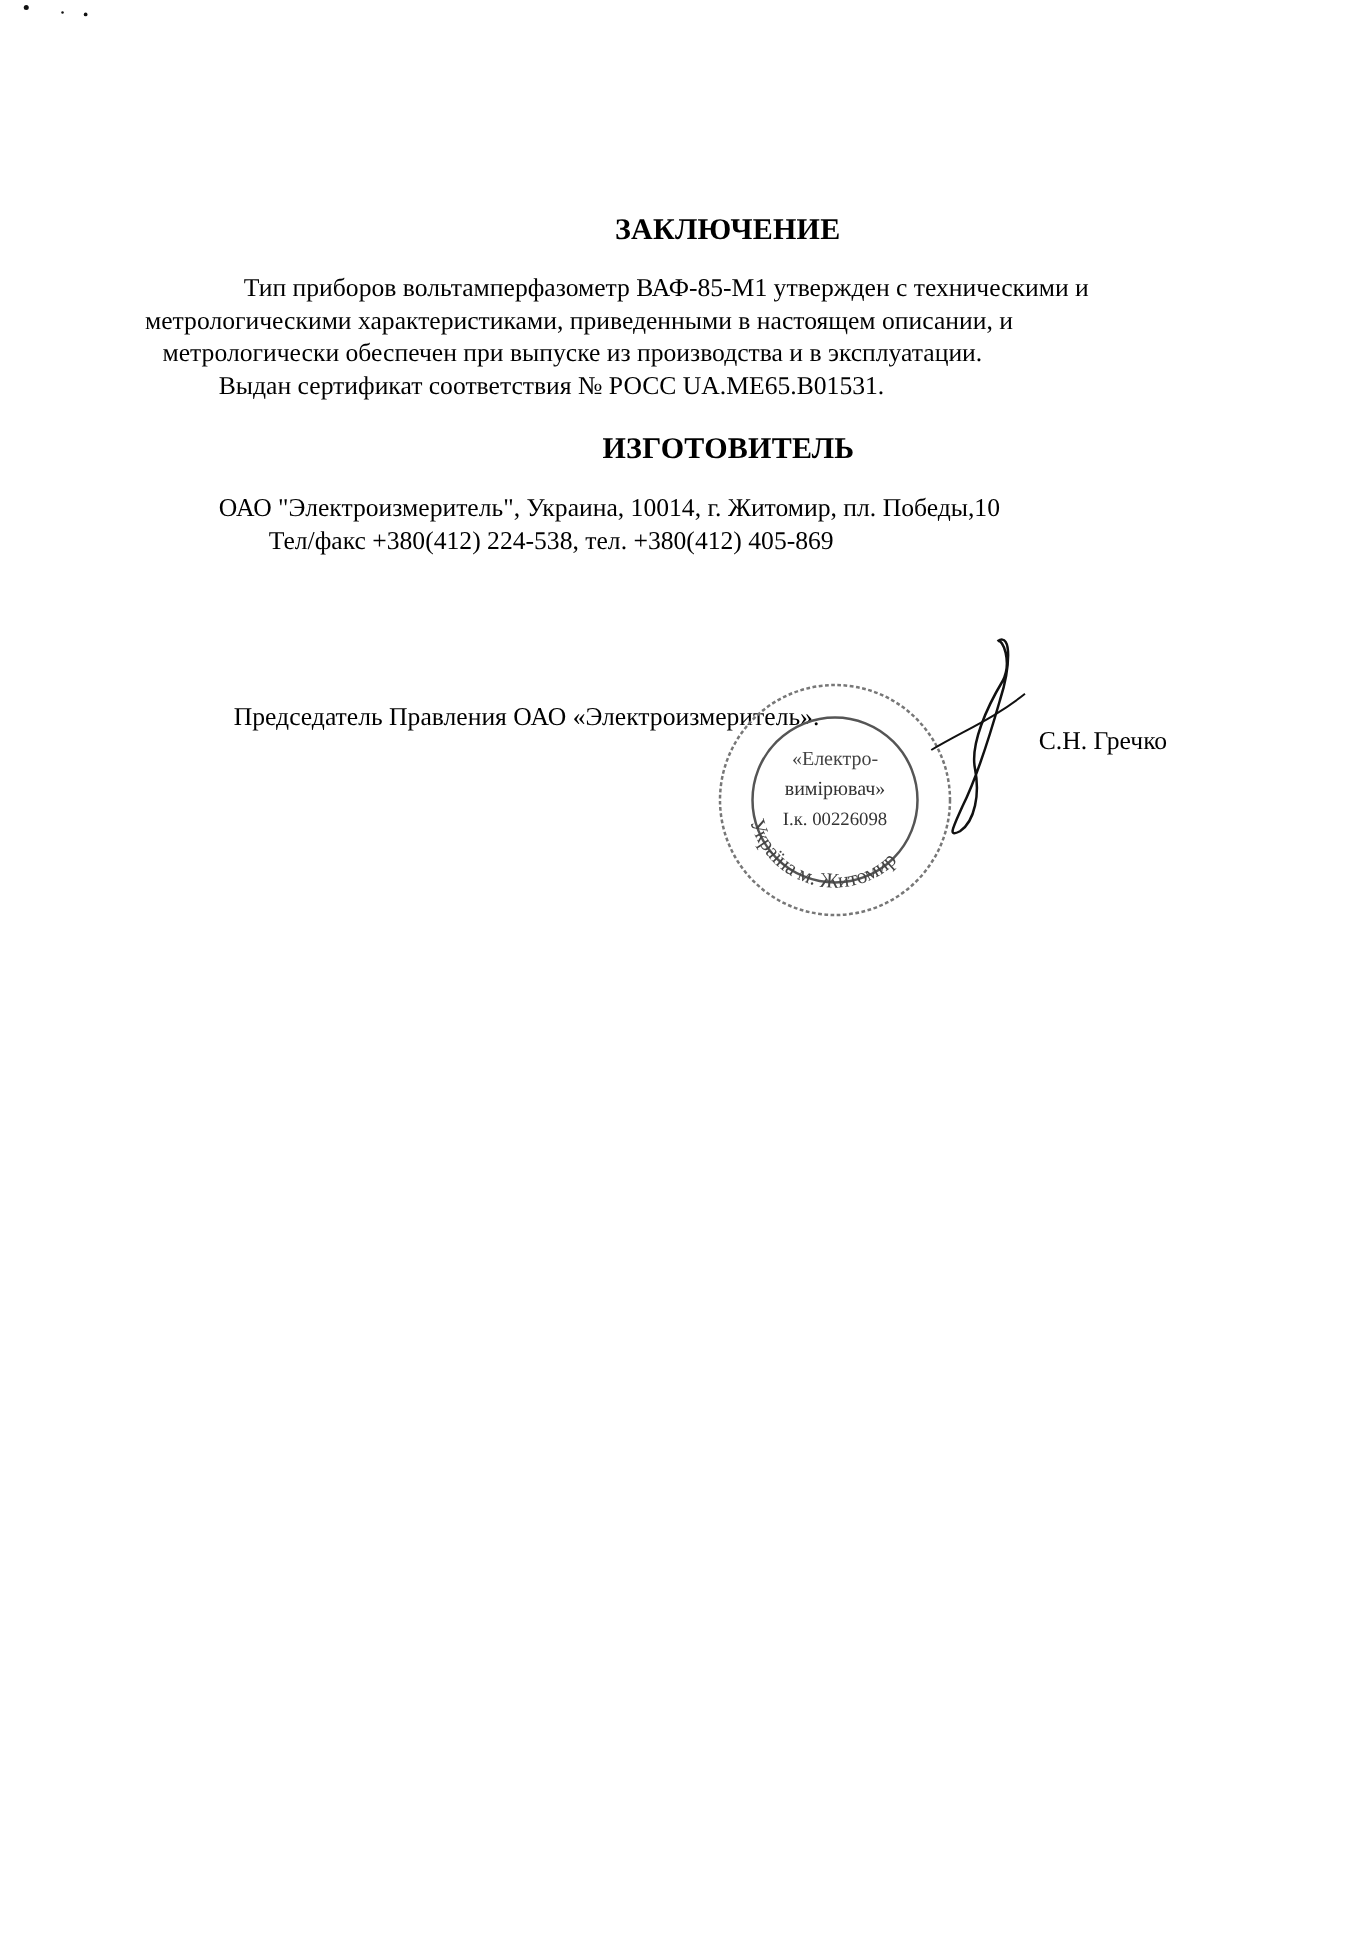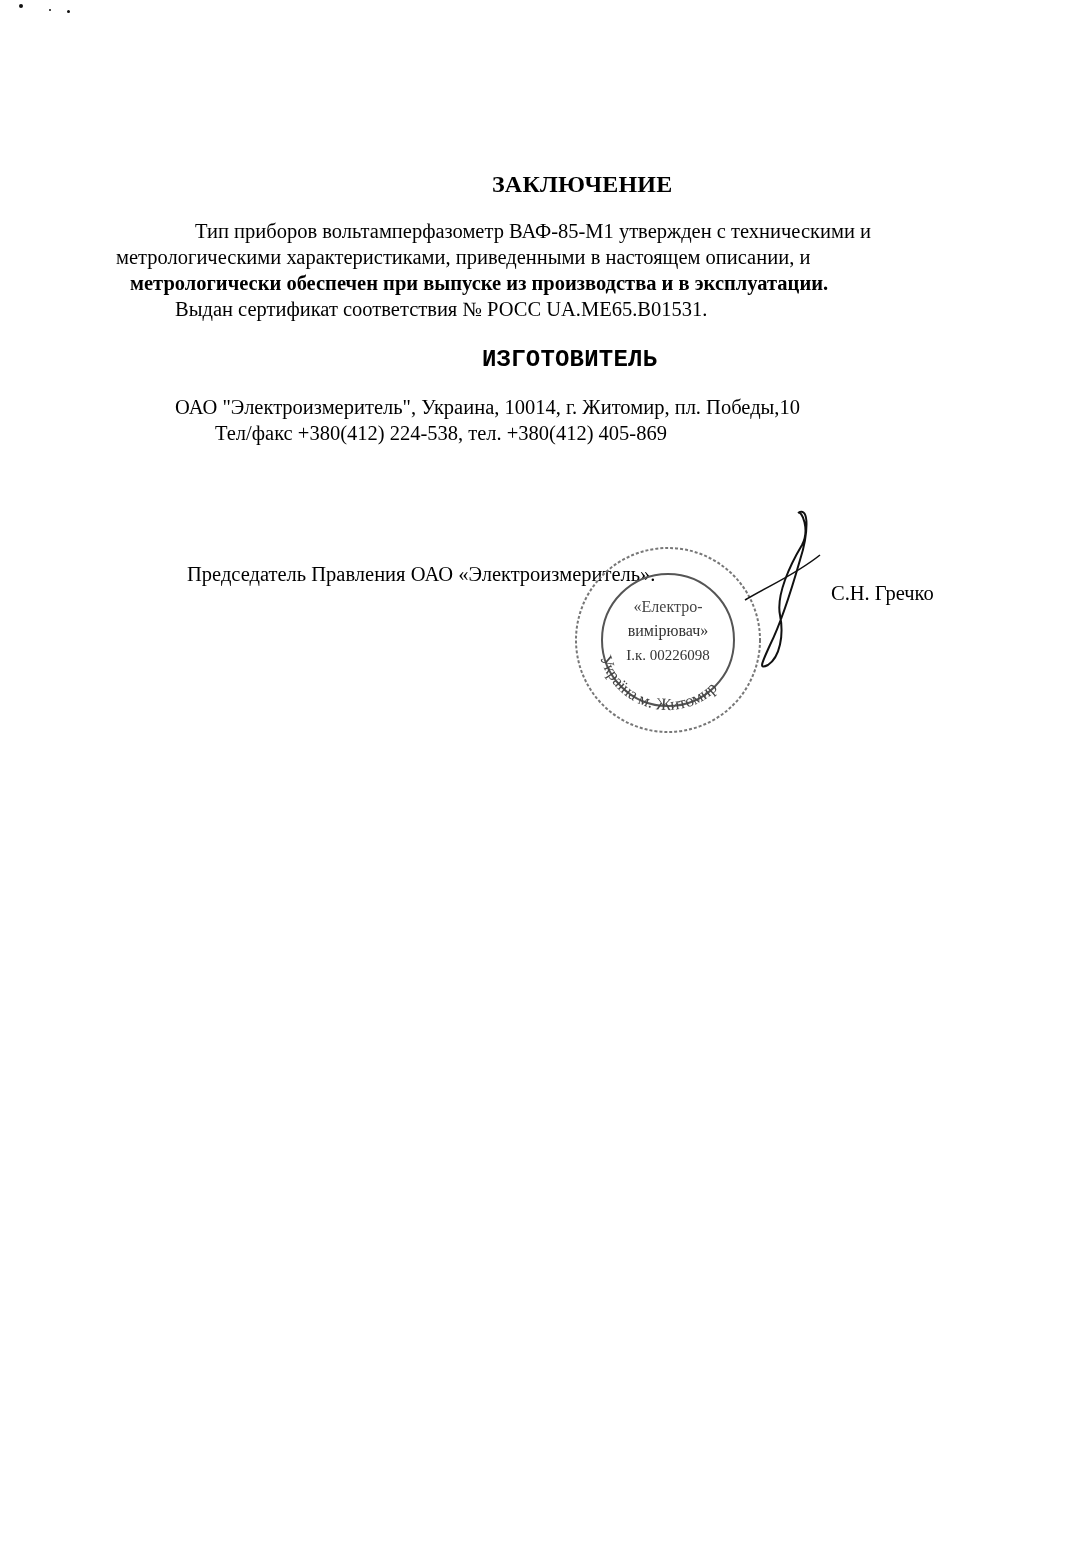--- a/index.html
+++ b/index.html
@@ -18,24 +18,24 @@
 <div class="dot" style="left:19px;top:4px;width:4px;height:4px;"></div>
 <div class="dot" style="left:49px;top:9px;width:2px;height:2px;"></div>
 <div class="dot" style="left:67px;top:10px;width:3px;height:3px;"></div>
 
 <div>
 
   <div class="abs heading" style="left:492px;top:171px;">ЗАКЛЮЧЕНИЕ</div>
 
   <div class="abs txt" style="left:173px;top:218px;margin-left:22px;">Тип приборов  вольтамперфазометр  ВАФ-85-М1 утвержден с техническими и</div>
   <div class="abs txt" style="left:116px;top:244px;">метрологическими характеристиками, приведенными в настоящем описании, и</div>
-  <div class="abs txt" style="left:130px;top:270px;font-weight:bold;">метрологически обеспечен при выпуске из производства и в эксплуатации.</div>
+  <div class="abs txt" style="left:130px;top:270px;">метрологически обеспечен при выпуске из производства и в эксплуатации.</div>
   <div class="abs txt" style="left:175px;top:296px;">Выдан сертификат соответствия № РОСС UA.ME65.B01531.</div>
 
-  <div class="abs heading" style="left:482px;top:346px;font-family:Liberation Mono, monospace;">ИЗГОТОВИТЕЛЬ</div>
+  <div class="abs heading" style="left:482px;top:346px;">ИЗГОТОВИТЕЛЬ</div>
 
   <div class="abs txt" style="left:175px;top:394px;">ОАО "Электроизмеритель", Украина, 10014, г. Житомир,  пл. Победы,10</div>
   <div class="abs txt" style="left:215px;top:420px;">Тел/факс +380(412) 224-538, тел. +380(412) 405-869</div>
 
   <div class="abs txt" style="left:187px;top:561px;">Председатель Правления ОАО «Электроизмеритель».</div>
   <div class="abs txt" style="left:831px;top:580px;text-align:center;">С.Н. Гречко</div>
 
   <svg class="stamp" viewBox="0 0 200 200">
     <defs>
       <path id="ringpath" d="M 30 100 A 70 70 0 0 0 170 100"></path>

